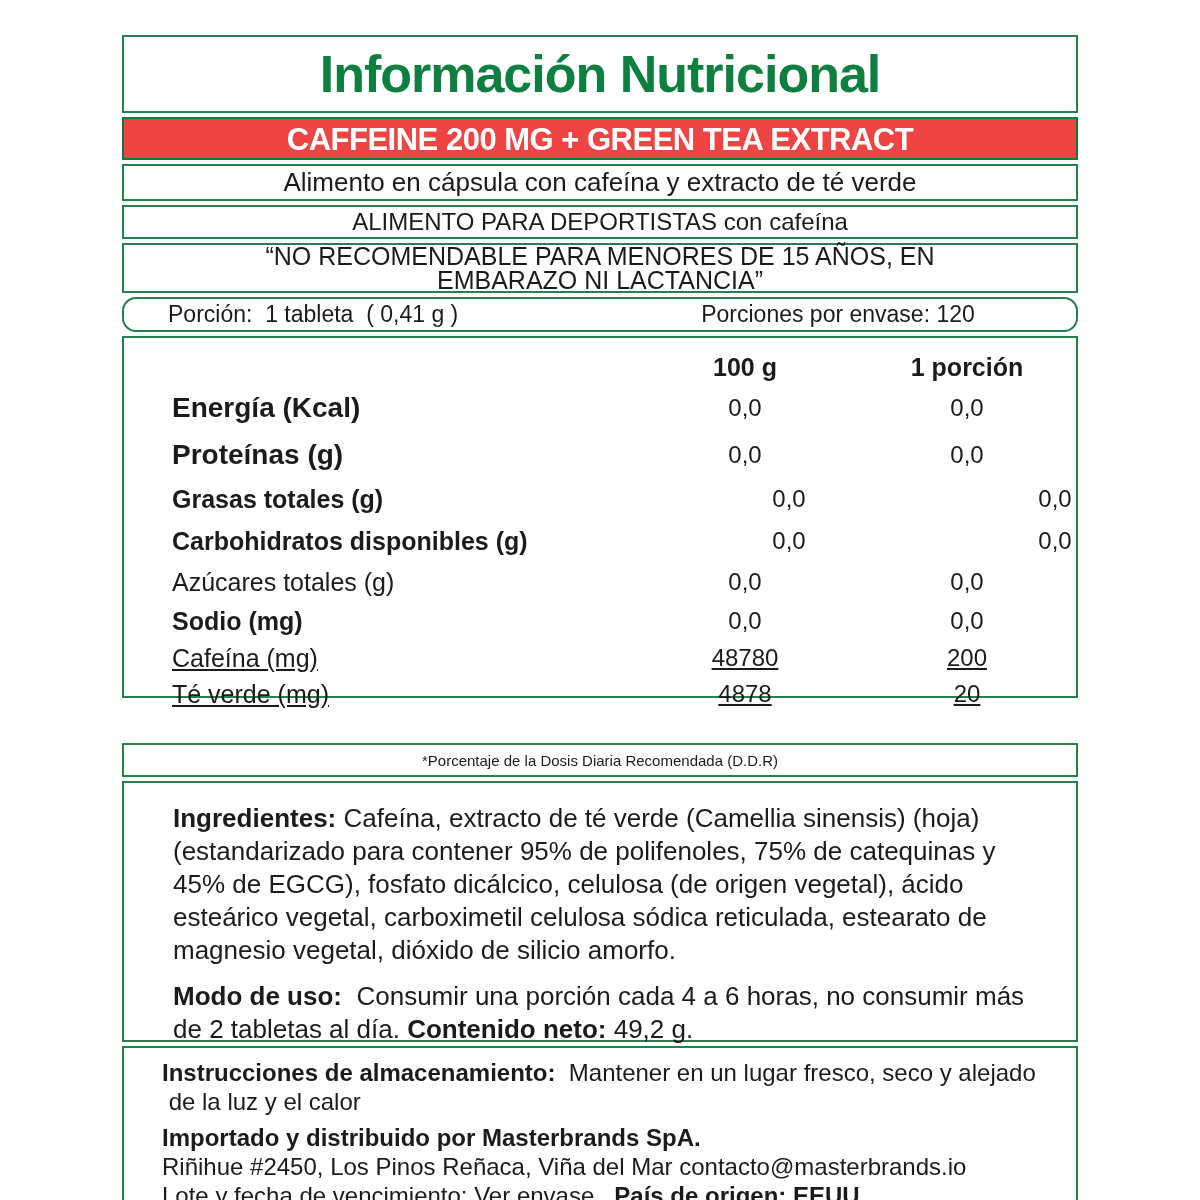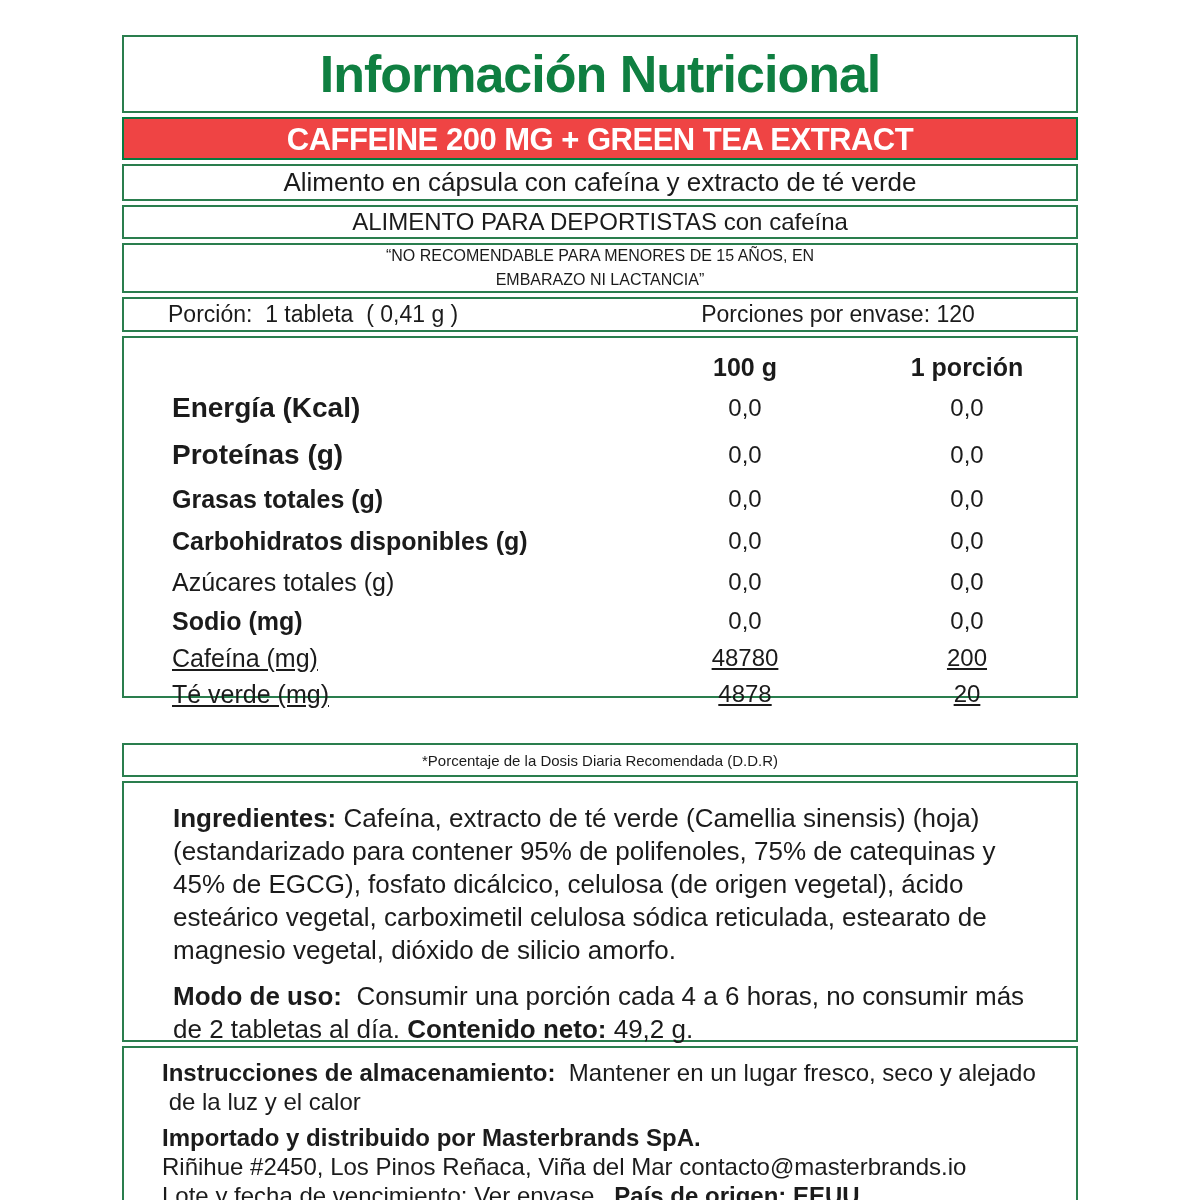--- a/index.html
+++ b/index.html
@@ -72,30 +72,31 @@
     align-items: center;
     justify-content: center;
     font-size: 24px;
   }
   .warning-box {
     height: 50px;
     display: flex;
     flex-direction: column;
     align-items: center;
     justify-content: center;
-    font-size: 16px;
+    font-size: 25px;
     line-height: 24px;
   }
   
   .portion-box {
     height: 35px;
     display: grid;
     grid-template-columns: 1fr 1fr;
     align-items: center;
     font-size: 23px;
+    border-radius: 14px;
   }
   .portion-left {
     padding-left: 44px;
     white-space: pre-wrap;
   }
   .portion-right {
     text-align: center;
   }
   
   .table-box {
@@ -115,21 +116,21 @@
   }
   .t-head {
     height: 34px;
   }
   .t-head .t-val {
     font-weight: bold;
     font-size: 25px;
   }
   .r-lg  { height: 47px; }
   .r-lg .t-label { font-size: 28px; font-weight: bold; }
-  .r-mdb { height: 42px; }
+  .r-mdb { height: 42px; gap: 44px; }
   .r-mdb .t-label { font-size: 25px; font-weight: bold; }
   .r-md  { height: 40px; }
   .r-md .t-label { font-size: 25px; font-weight: normal; }
   .r-sm  { height: 36px; text-decoration: underline; }
   .r-sm .t-label { font-size: 25px; font-weight: normal; }
   .r-smb { height: 38px; }
   .r-smb .t-label { font-size: 25px; font-weight: bold; }
   
   .footnote-box {
     height: 34px;

